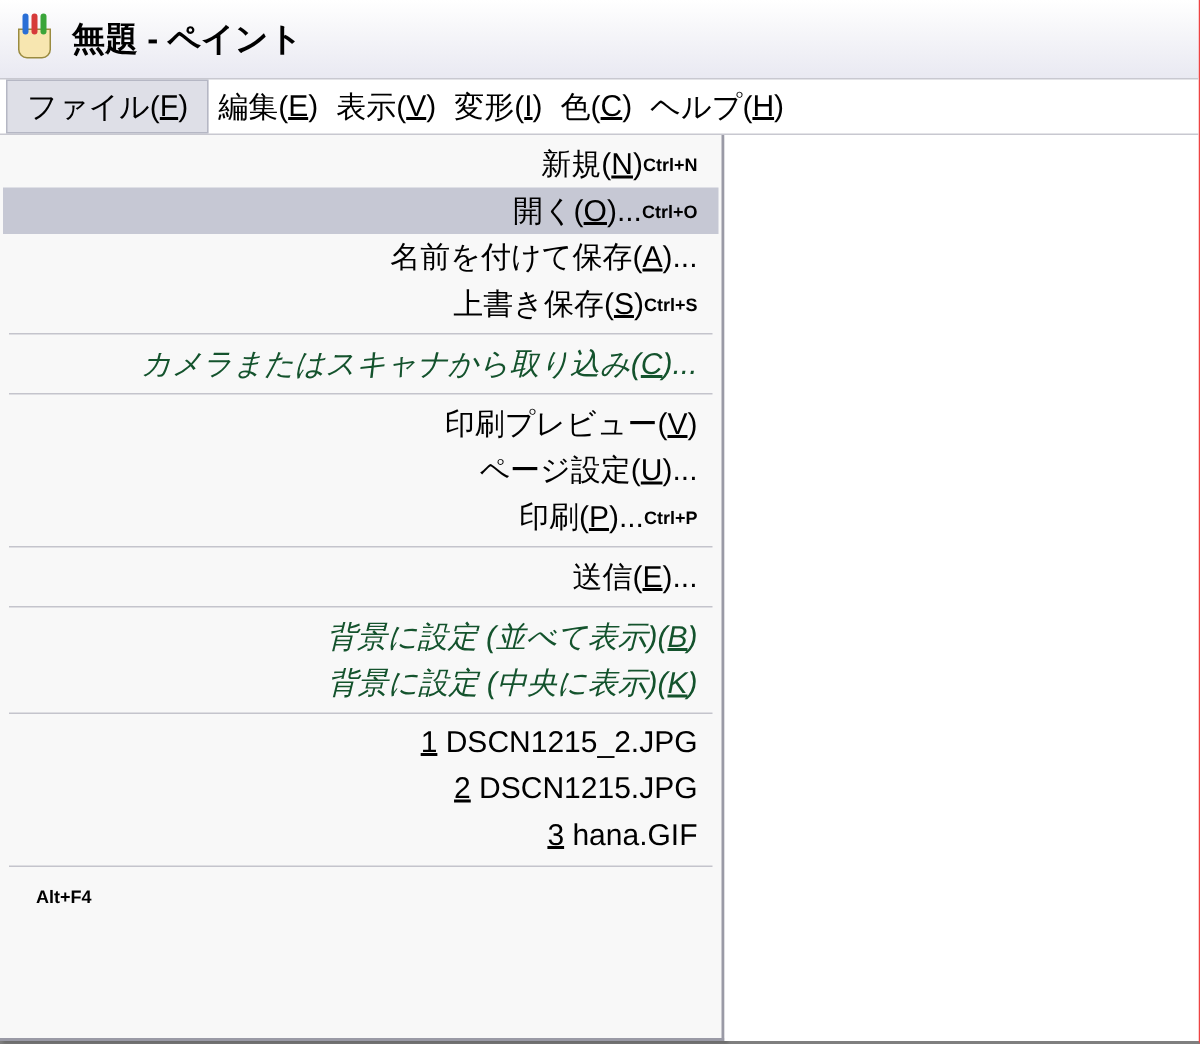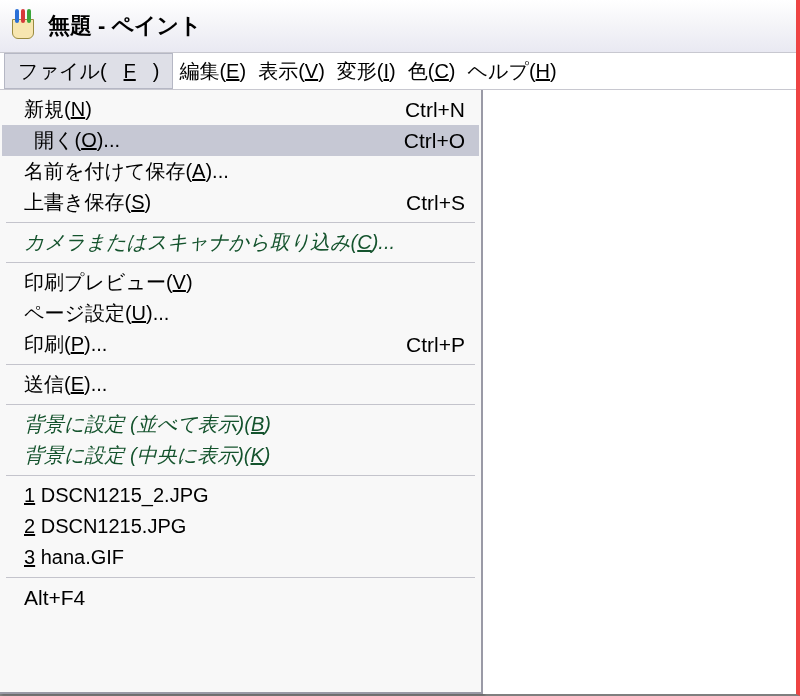--- a/index.html
+++ b/index.html
@@ -9,21 +9,21 @@
     height: 696px;
     background: #ffffff;
     font-family: "MS UI Gothic", "Meiryo", sans-serif;
     font-size: 18px;
     overflow: hidden;
   }
   .window {
     width: 800px;
     height: 696px;
     box-sizing: border-box;
-    border-right: 4px solid #ef4444;
+    border-right: 1px solid #ef4444;
     border-bottom: 2px solid #7f7f7f;
   }
   .titlebar {
     height: 52px;
     background: linear-gradient(to bottom, #ffffff 0%, #f6f6f9 40%, #e9e9f2 100%);
     display: flex;
     align-items: center;
     padding-left: 10px;
     box-sizing: border-box;
   }
@@ -70,21 +70,20 @@
     font-size: 20px;
     color: #000;
     cursor: default;
   }
   .menu-item .accel { text-decoration: underline; }
   .menu-item.active {
     background: #dedfe7;
     border: 1px solid #b5b7c4;
     box-sizing: border-box;
     padding: 0 13px;
-    gap: 17px;
   }
   .content-area {
     display: flex;
     height: calc(100% - 90px);
   }
   .dropdown {
     width: 483px;
     background: #f8f8f8;
     border-right: 2px solid #9a9aa6;
     border-bottom: 2px solid #9a9aa6;
@@ -93,29 +92,30 @@
     box-sizing: border-box;
   }
   .mi {
     display: flex;
     align-items: center;
     height: 31px;
     padding: 0 14px 0 22px;
     font-size: 20px;
     color: #000;
     cursor: default;
+    text-align: right;
   }
   .mi.disabled { color: #14532d; font-style: italic; }
   .mi.highlight {
     background: #c6c8d4;
     padding-left: 32px;
   }
   .mi .label { flex: 1; }
   .mi .label .accel { text-decoration: underline; }
-  .mi .shortcut { color: inherit; font-size: 21px; }
+  .mi .shortcut { color: inherit; font-size: 12px; font-weight: bold; }
   .sep {
     height: 1px;
     background: #c4c4cc;
     margin: 4px 4px;
   }
   .canvas {
     flex: 1;
     background: #ffffff;
   }
 </style>

